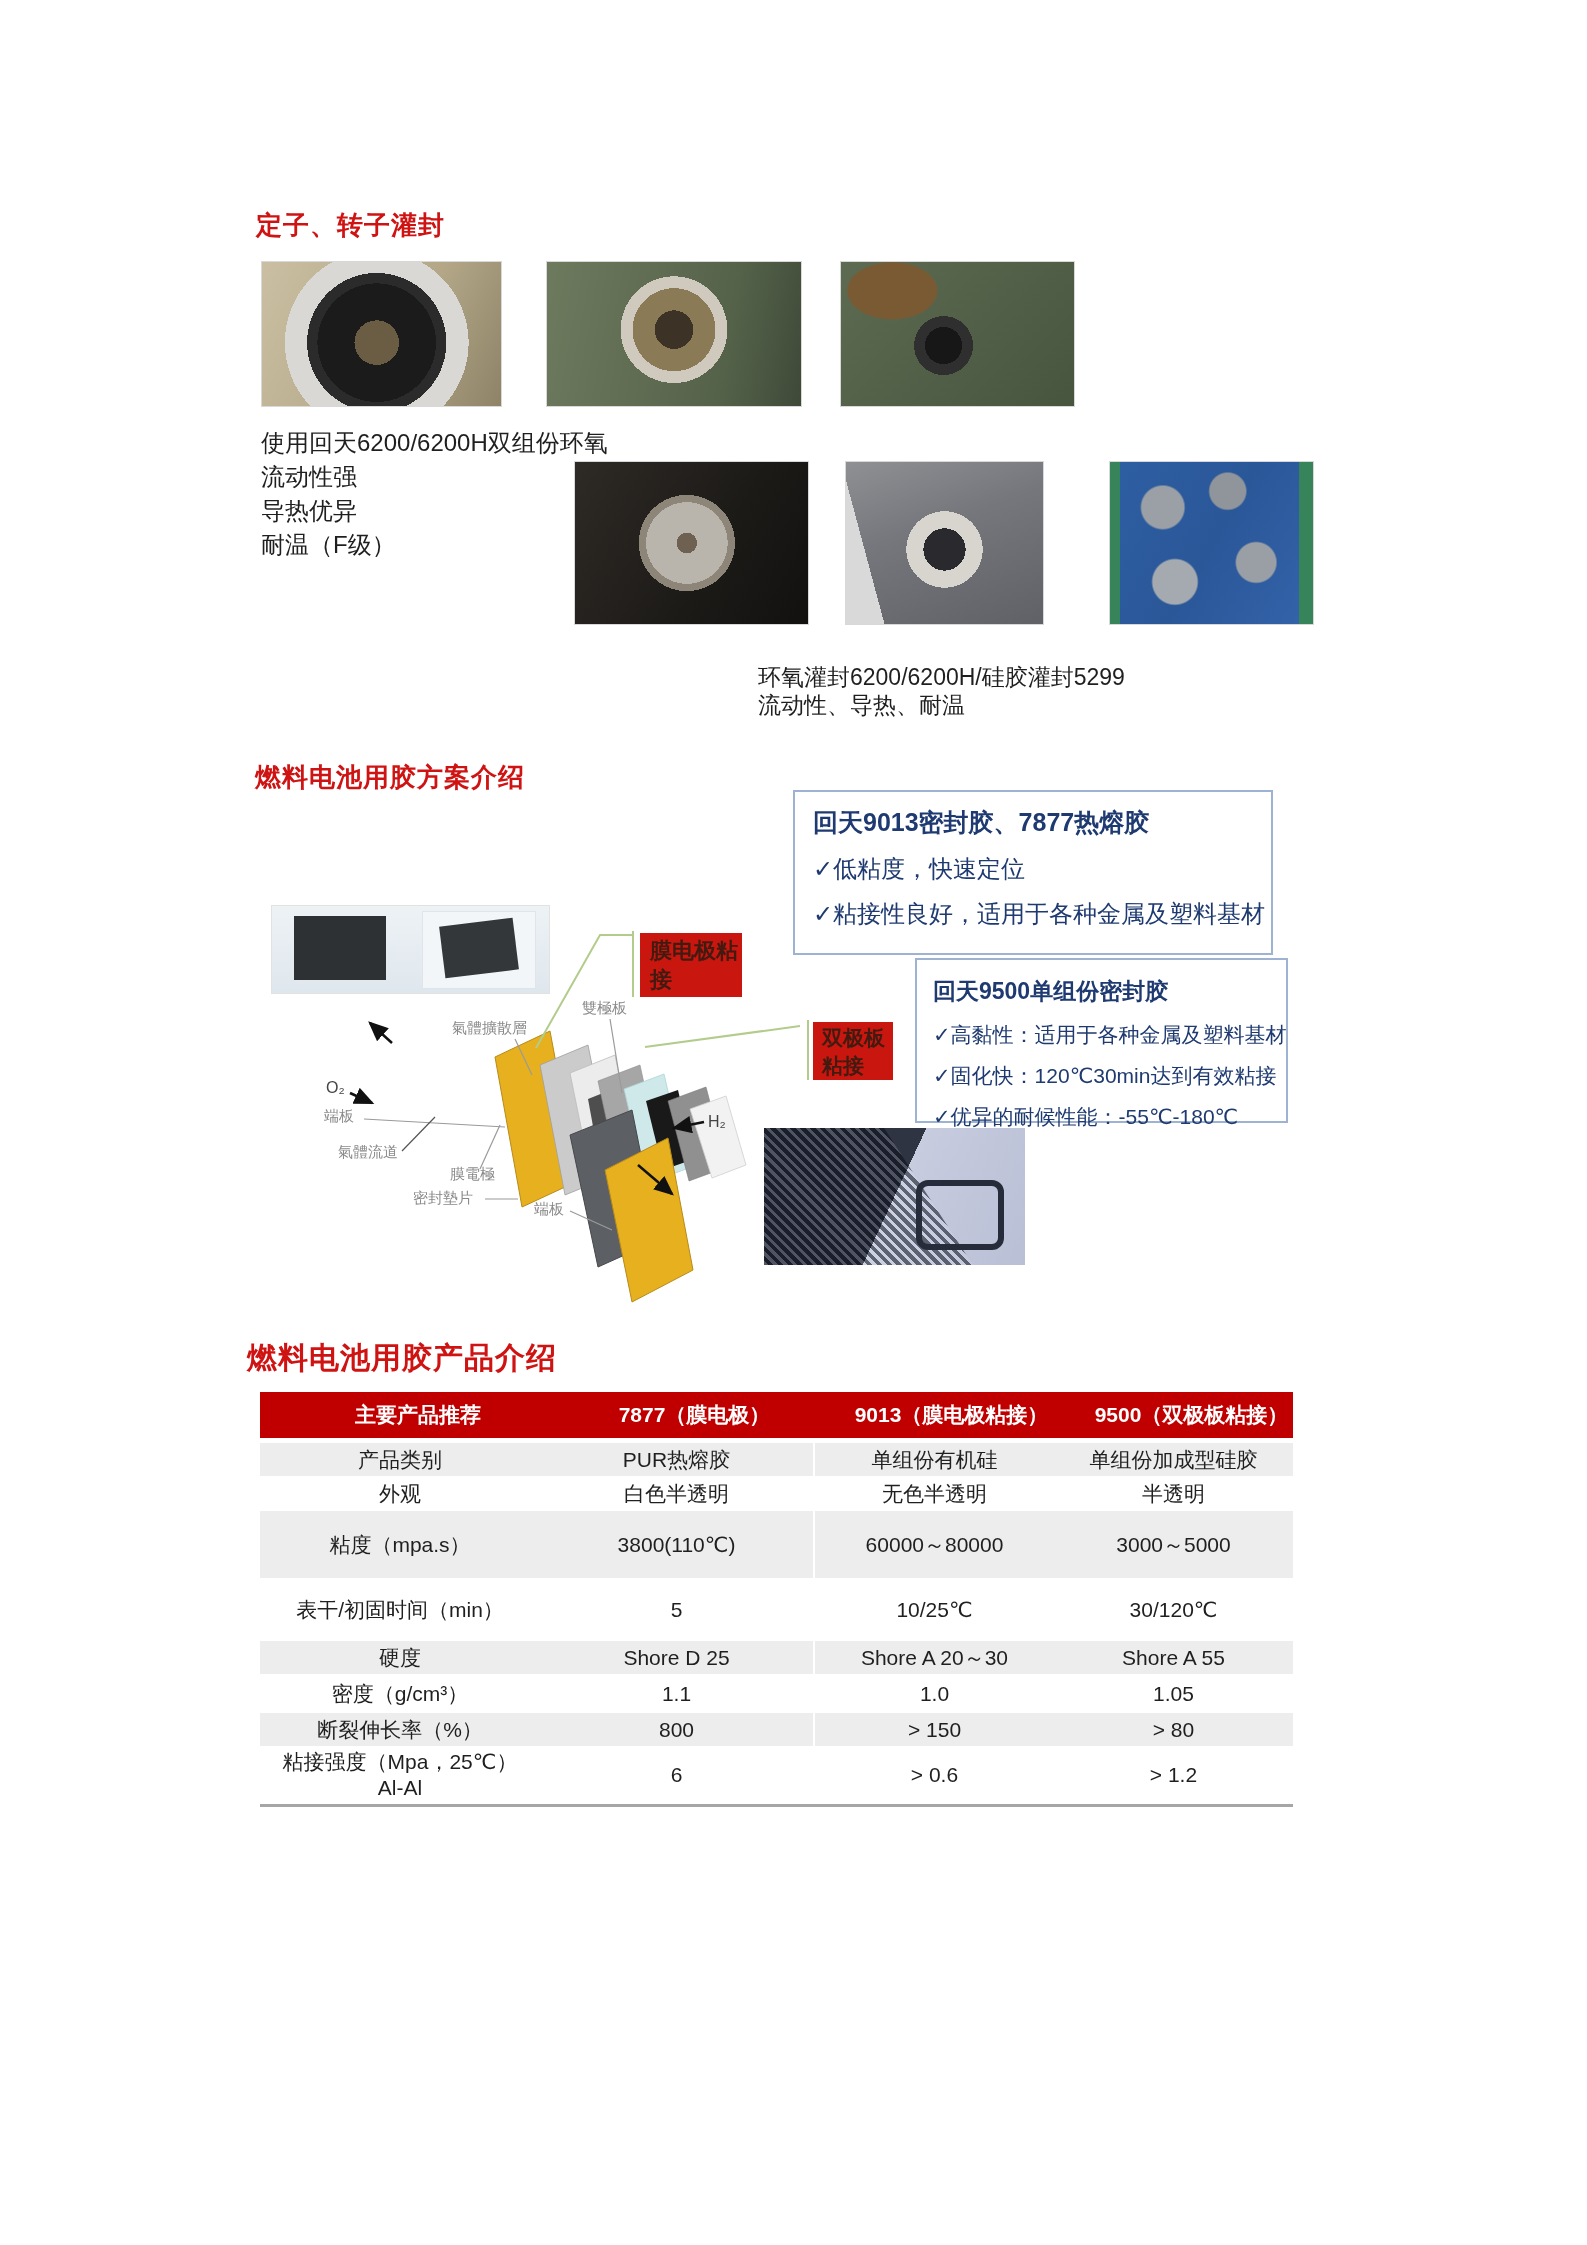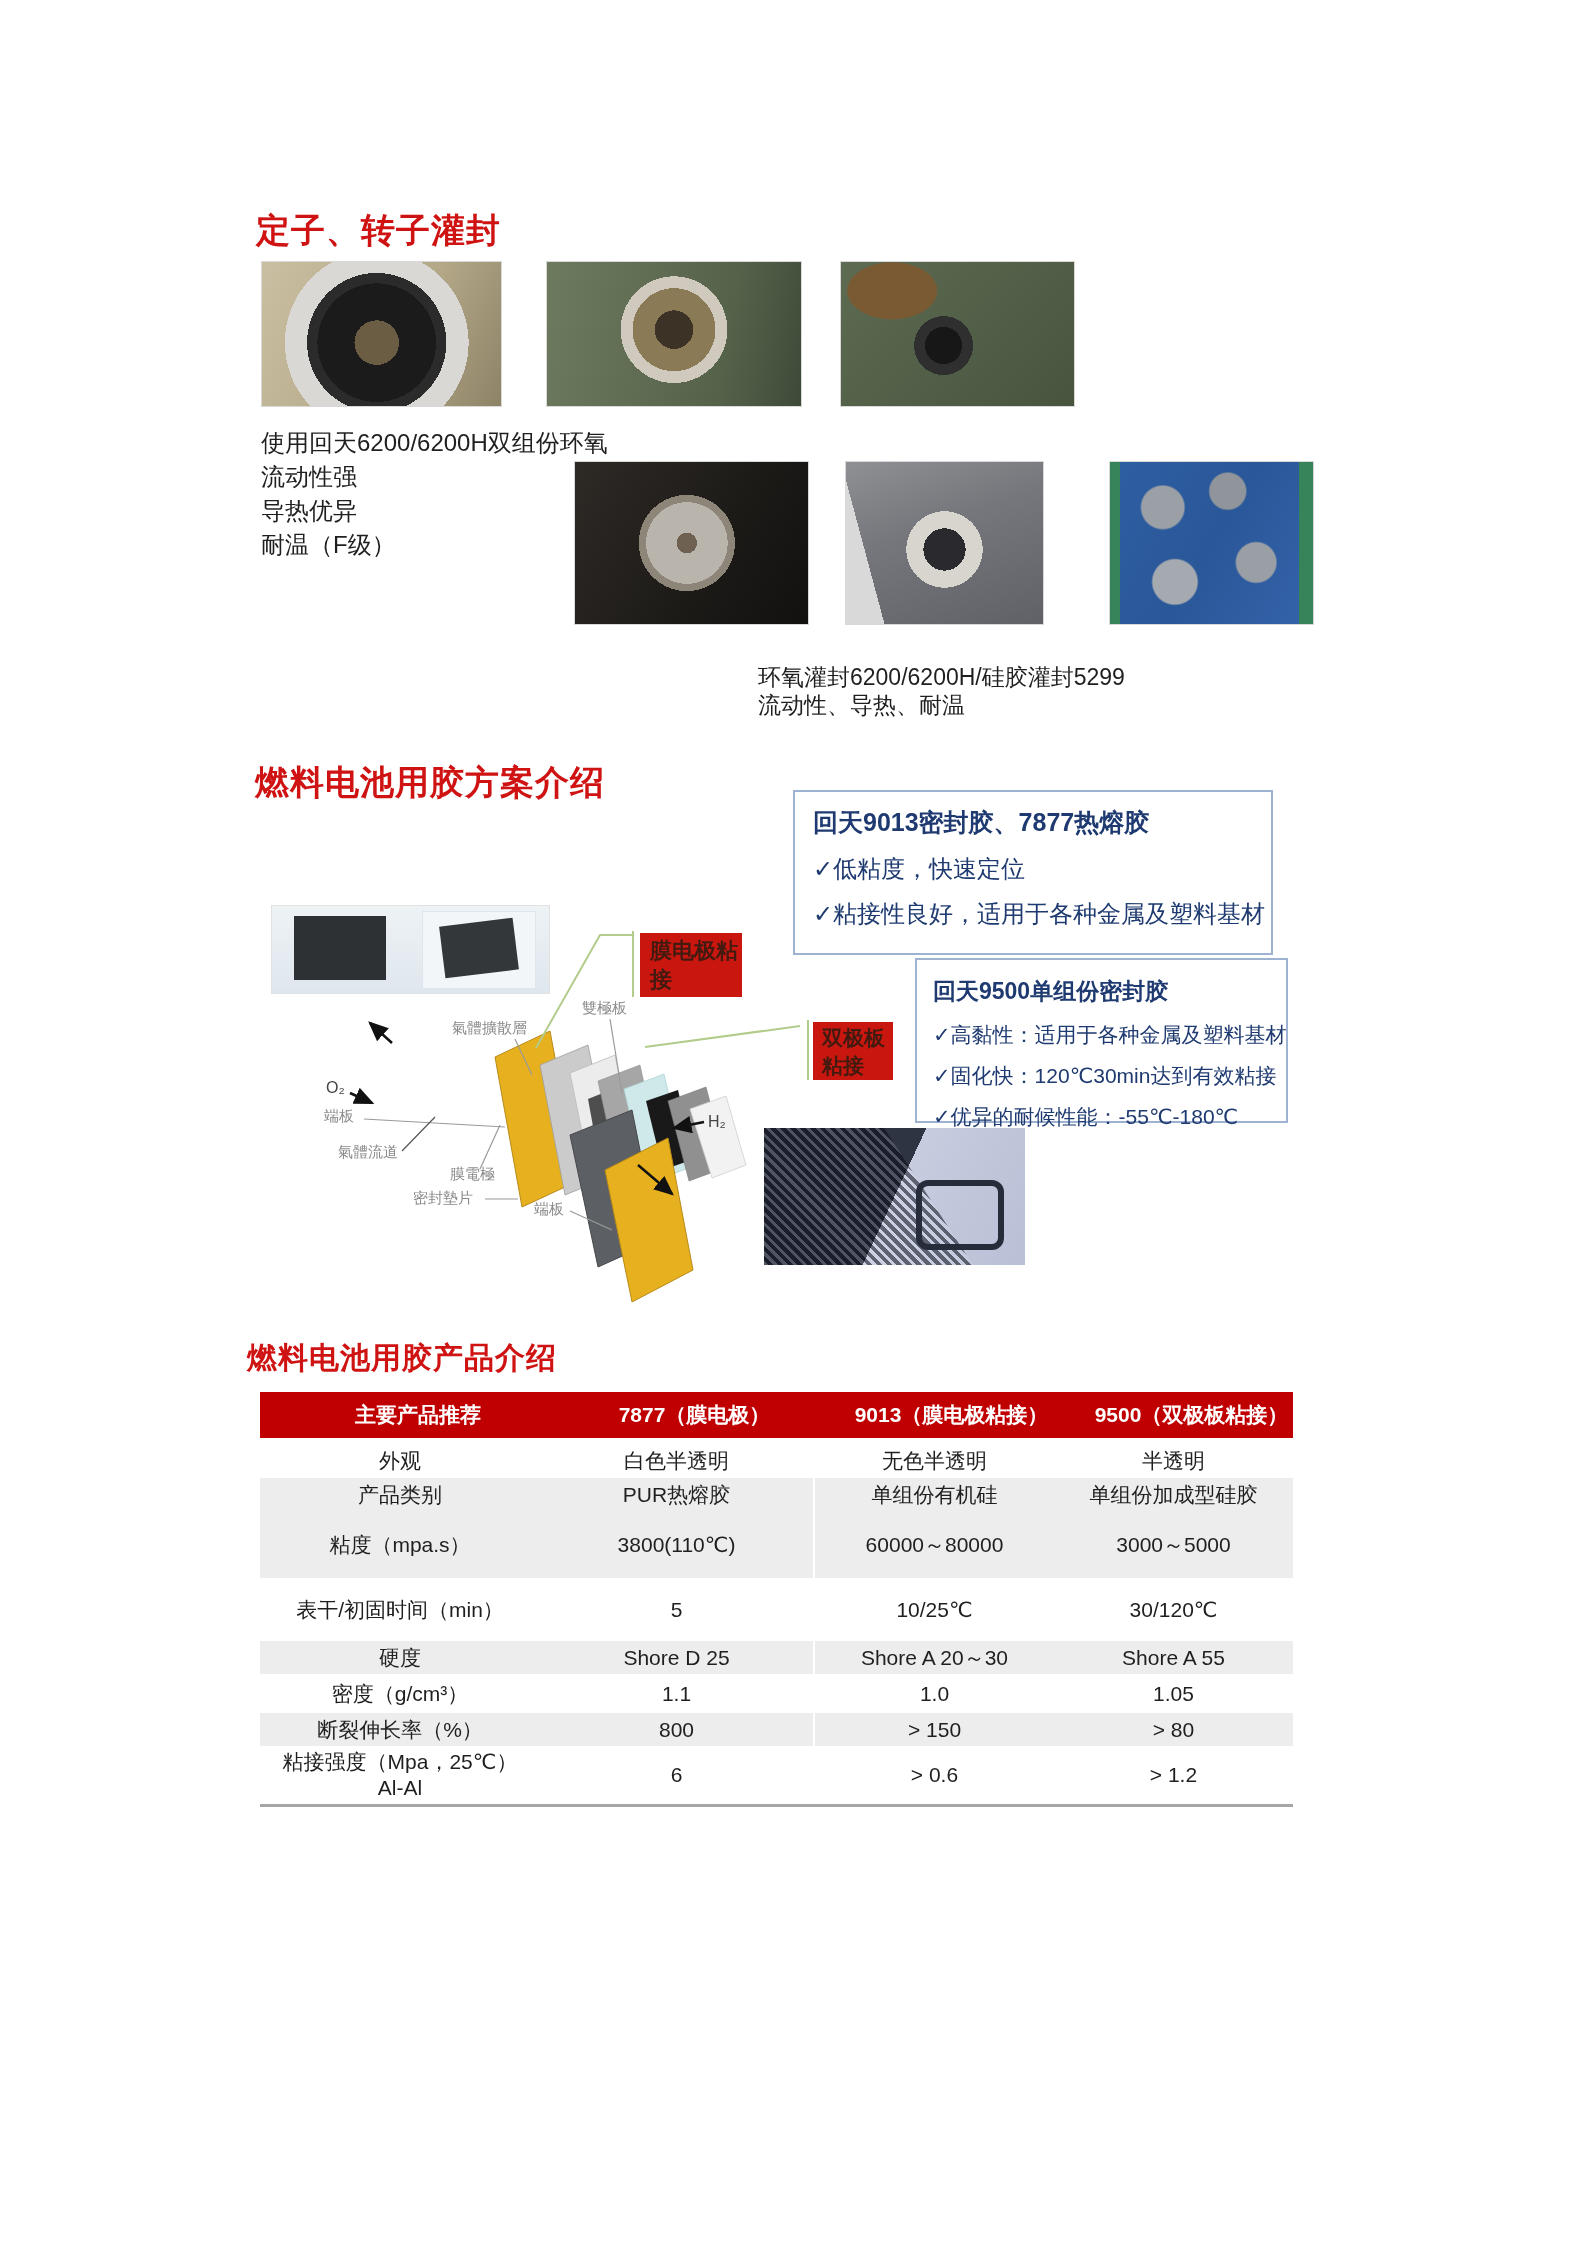--- a/index.html
+++ b/index.html
@@ -1,19 +1,19 @@
 <!DOCTYPE html>
 <html><head>
 <meta charset="utf-8">
 <style>
   html,body{margin:0;padding:0;background:#ffffff;}
   .page{position:relative;width:1587px;height:2245px;background:#fff;overflow:hidden;
         font-family:"Liberation Sans","DejaVu Sans",sans-serif;color:#1f1f1f;}
   .abs{position:absolute;}
-  .sec-title{position:absolute;font-weight:700;color:#cf1212;font-size:34px;letter-spacing:1px;white-space:nowrap;}
+  .sec-title{position:absolute;font-weight:700;color:#cf1212;font-size:26px;letter-spacing:1px;white-space:nowrap;}
   .desc{position:absolute;font-size:24px;line-height:34px;}
   .caption{position:absolute;font-size:23px;line-height:28px;}
   .photo{position:absolute;border:1px solid #d8d8d8;}
   .photo .dec{position:absolute;}
   .callout{position:absolute;border:2px solid #9db3d1;background:#fff;color:#1e3a70;box-sizing:border-box;}
   .callout .t{font-weight:700;white-space:nowrap;}
   .callout .b{white-space:nowrap;}
   .redtag{position:absolute;background:#c9170f;color:#431a10;font-weight:700;box-sizing:border-box;}
   .overlay{position:absolute;left:0;top:0;pointer-events:none;}
   
@@ -156,31 +156,31 @@
 
   <div class="sec-title" style="left:247px;top:1338px;font-size:30px;">燃料电池用胶产品介绍</div>
 
   <div class="table">
     <div class="trow thead">
       <div>主要产品推荐</div>
       <div>7877（膜电极）</div>
       <div>9013（膜电极粘接）</div>
       <div>9500（双极板粘接）</div>
     </div>
+    <div class="trow gray" style="height:33px;">
+      <div class="lab">产品类别</div>
+      <div>PUR热熔胶</div>
+      <div>单组份有机硅</div>
+      <div>单组份加成型硅胶</div>
+    </div>
     <div class="trow" style="height:35px;">
       <div class="lab">外观</div>
       <div>白色半透明</div>
       <div>无色半透明</div>
       <div>半透明</div>
-    </div>
-    <div class="trow gray" style="height:33px;">
-      <div class="lab">产品类别</div>
-      <div>PUR热熔胶</div>
-      <div>单组份有机硅</div>
-      <div>单组份加成型硅胶</div>
     </div>
     <div class="trow gray" style="height:67px;">
       <div class="lab">粘度（mpa.s）</div>
       <div>3800(110℃)</div>
       <div>60000～80000</div>
       <div>3000～5000</div>
     </div>
     <div class="trow" style="height:63px;">
       <div class="lab">表干/初固时间（min）</div>
       <div>5</div>

